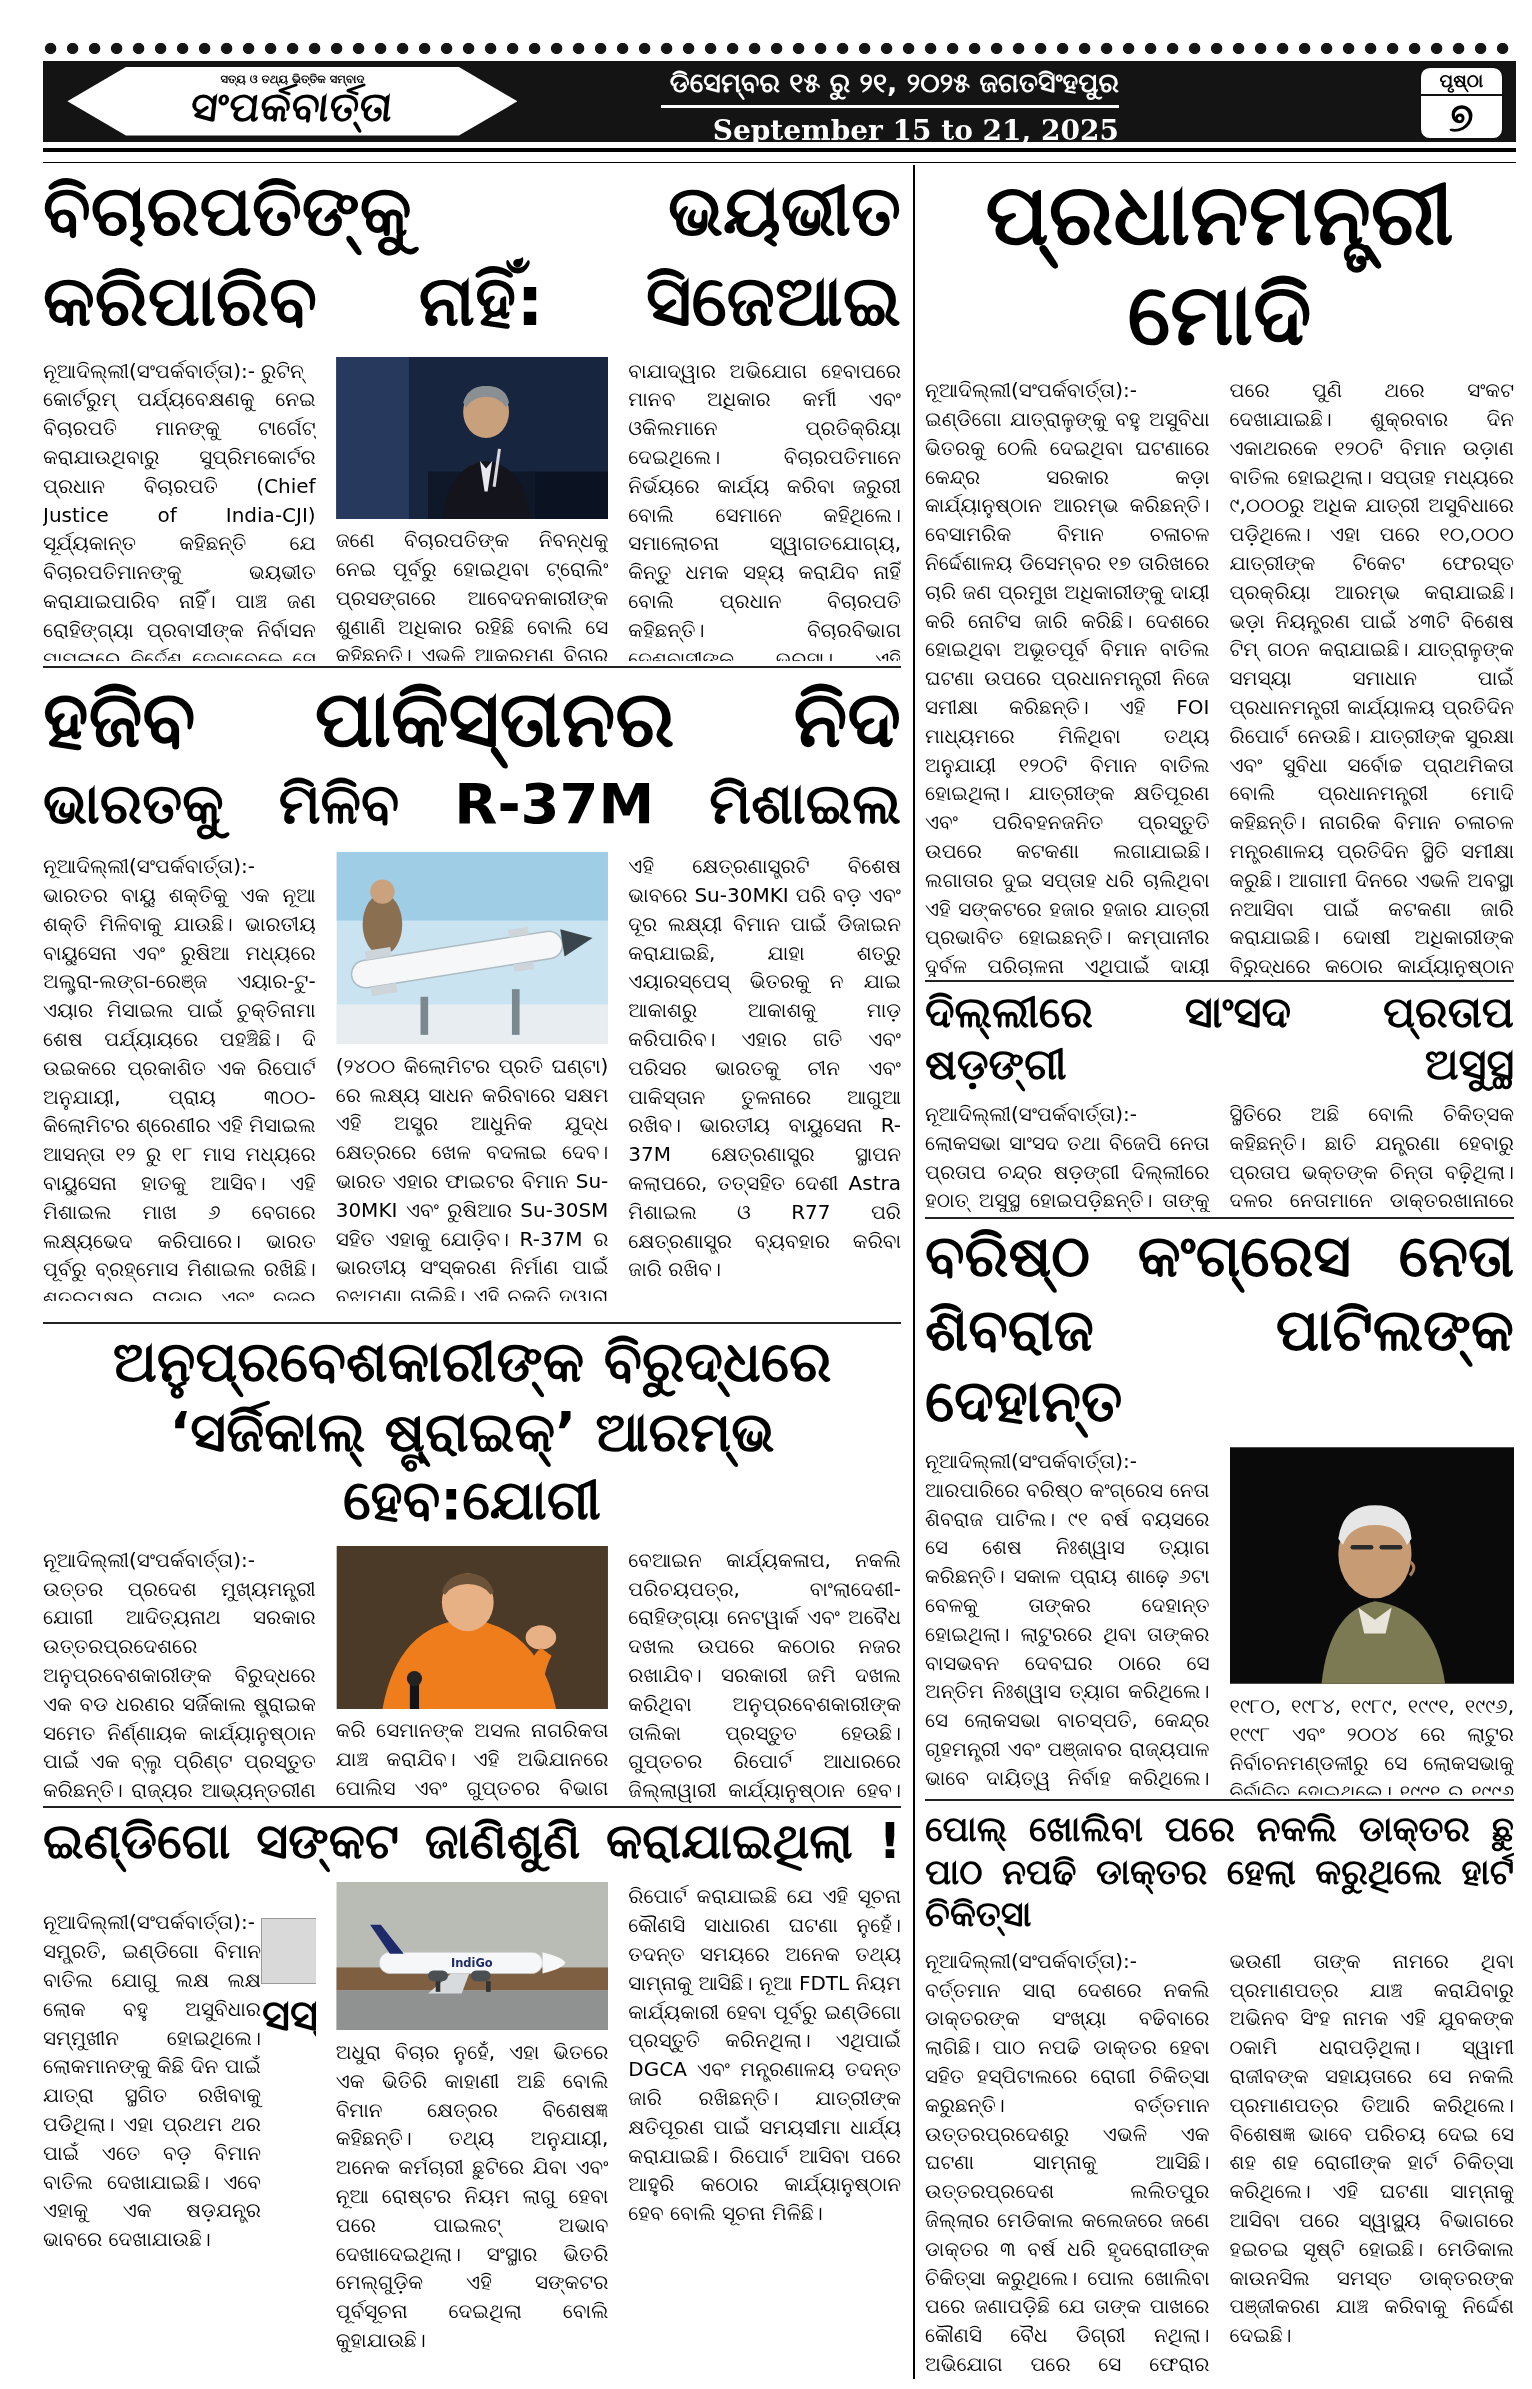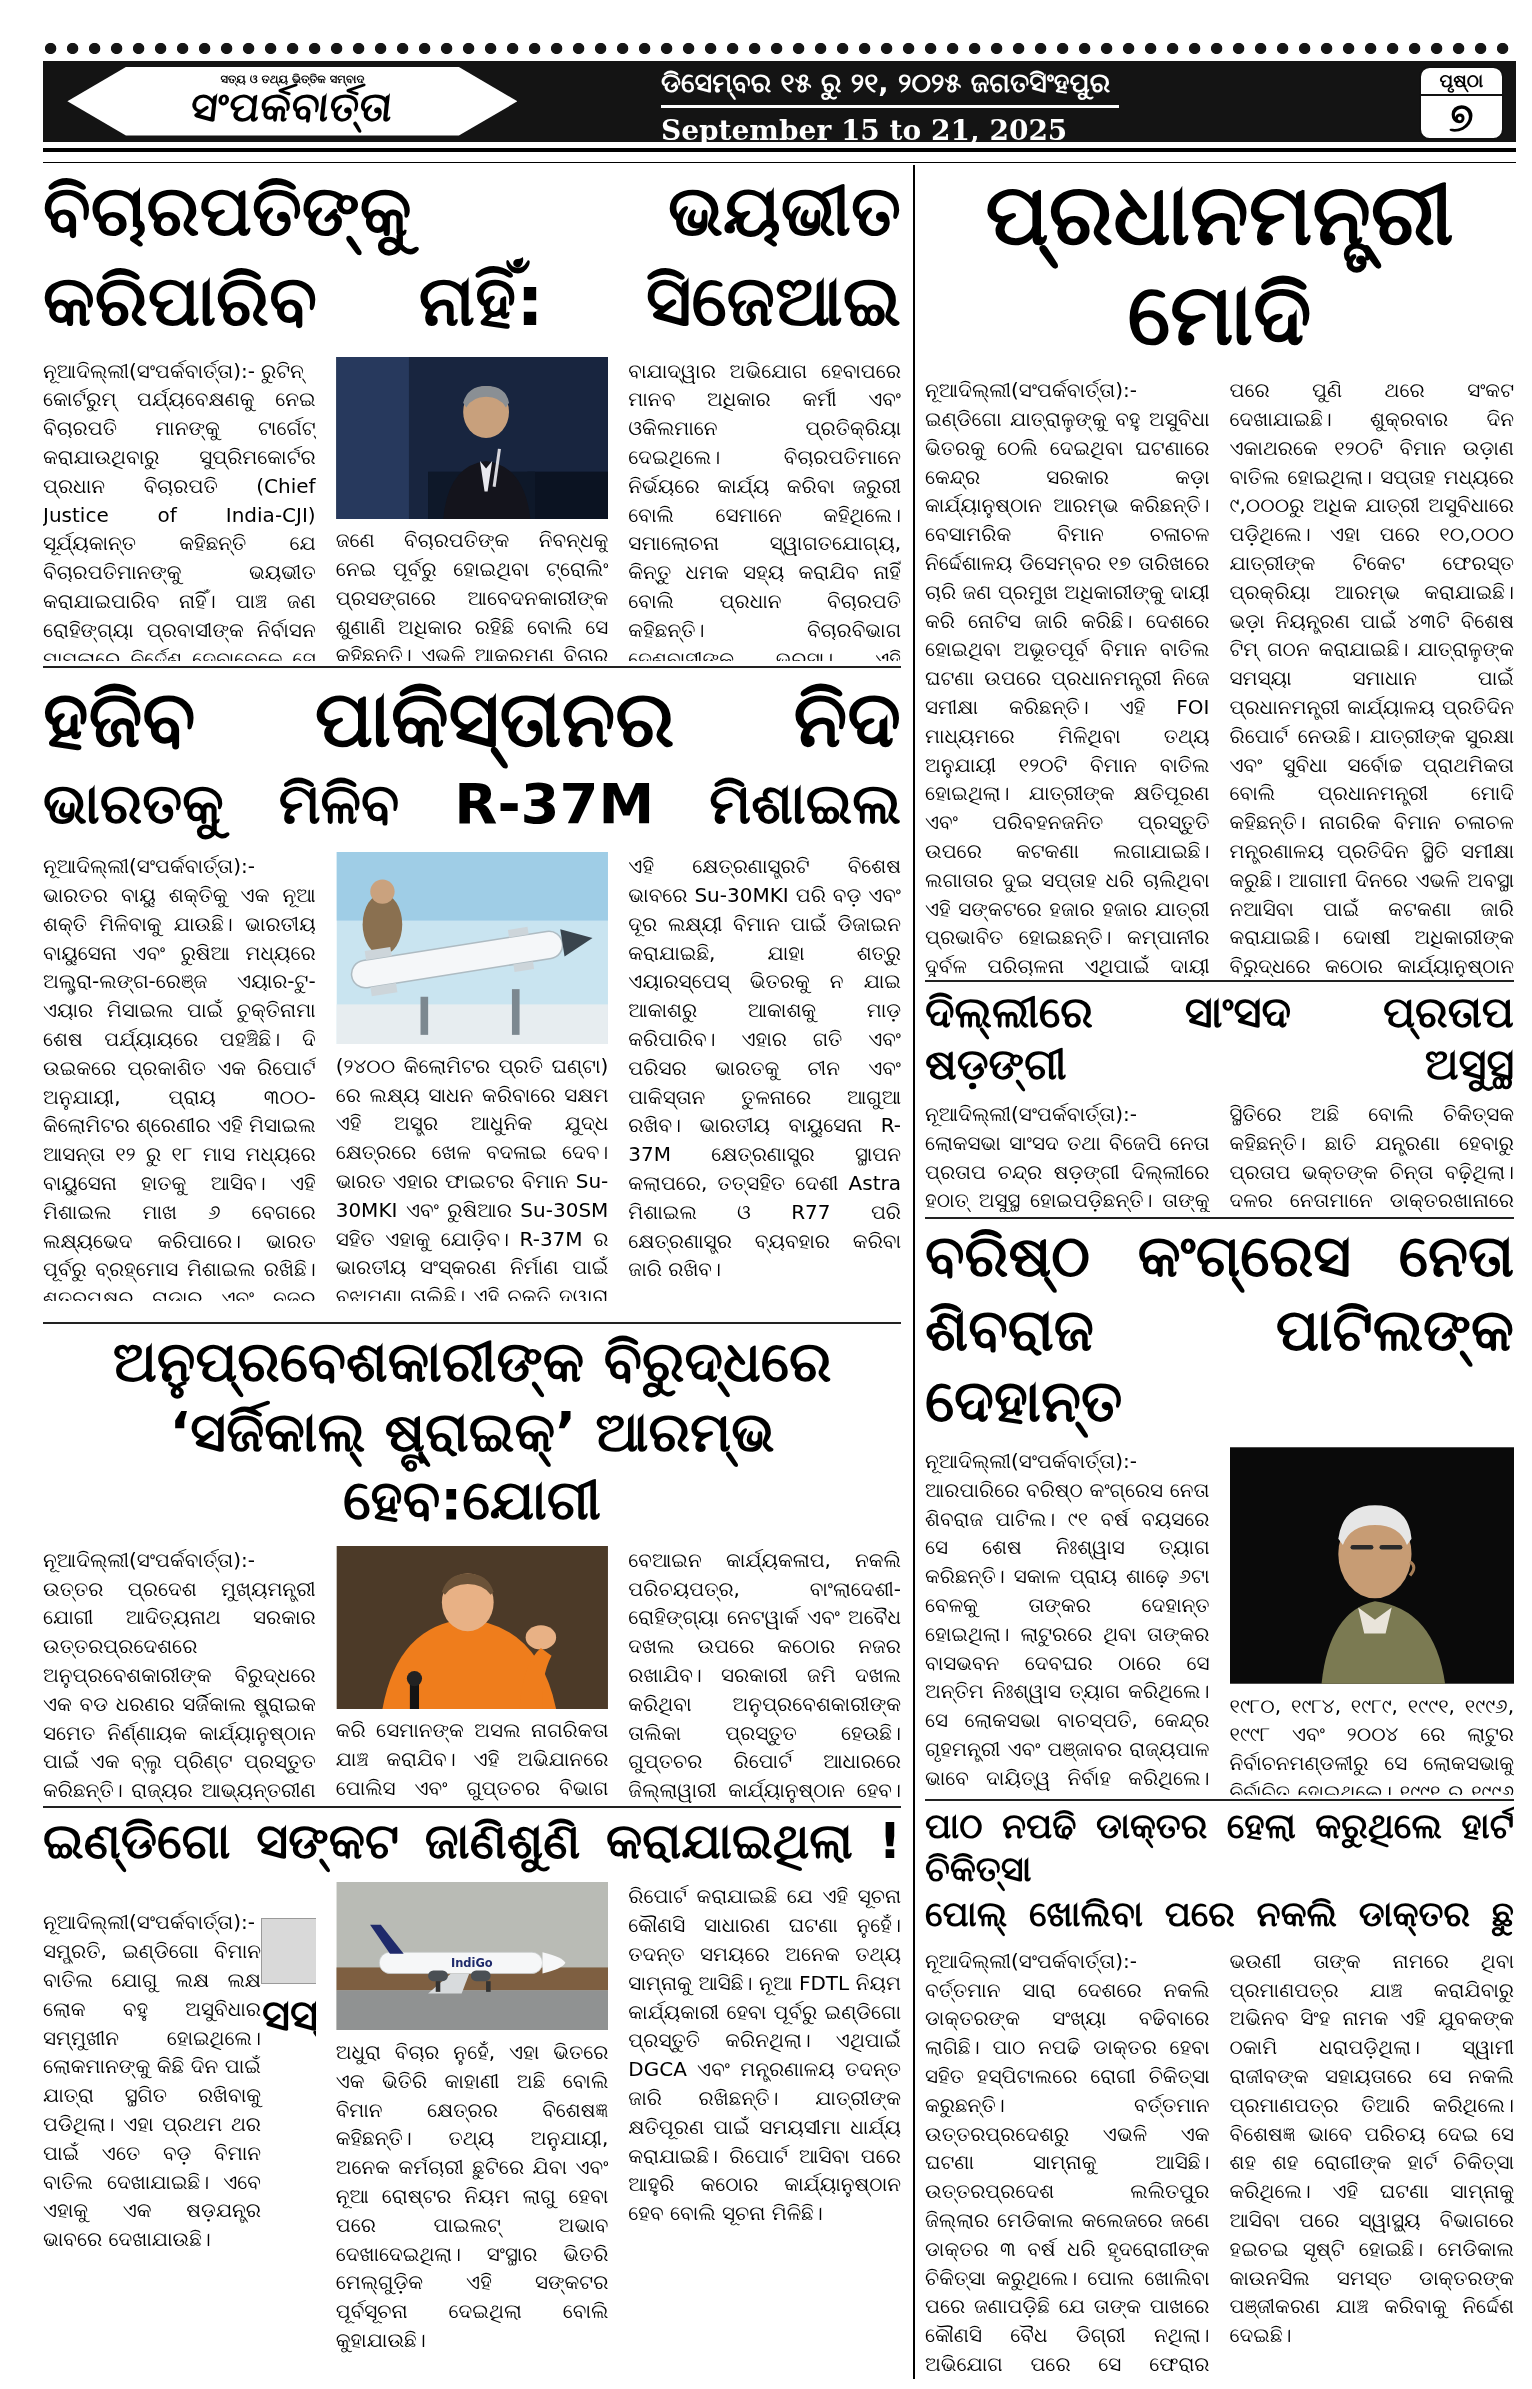--- a/index.html
+++ b/index.html
@@ -9,21 +9,21 @@
   .dots{position:absolute;left:43px;top:41px;width:1473px;height:15.3px;
         background-image:radial-gradient(circle at 7.6px 7.6px,#161616 5.3px,transparent 6.1px);
         background-size:22px 15.3px;background-repeat:repeat-x;}
   
   .mast{position:absolute;left:43px;top:61px;width:1473px;height:81px;background:#141414;}
   .logo{position:absolute;left:24.4px;top:3.8px;width:450px;height:73px;background:#fff;
         clip-path:polygon(0 50%,13% 3%,87% 3%,100% 50%,87% 97%,13% 97%);
         display:flex;flex-direction:column;align-items:center;justify-content:center;}
   .logo-tag{font-size:11.5px;font-weight:700;line-height:1;}
   .logo-ttl{font-size:41px;font-weight:900;line-height:1.05;transform:skewX(-6deg);letter-spacing:0.8px;}
-  .dateblk{position:absolute;left:618px;top:6.1px;width:458px;text-align:left;color:#fff;}
+  .dateblk{position:absolute;left:618px;top:6.1px;width:458px;text-align:right;color:#fff;}
   .date-od{font-size:27px;font-weight:700;padding-bottom:6.1px;border-bottom:3.1px solid #fff;}
   .date-en{font-size:28px;font-weight:700;margin-top:6.1px;
            font-family:"DejaVu Serif","Liberation Serif",serif;}
   .pagebox{position:absolute;right:12.2px;top:5.3px;width:81px;height:70px;background:#fff;
            border-radius:10.7px;border:2.3px solid #111;display:flex;flex-direction:column;}
   .pagebox .pl{flex:0 0 26px;font-size:18.3px;font-weight:700;text-align:center;line-height:26px;
            border-bottom:2.3px solid #111;}
   .pagebox .pn{flex:1;font-size:40px;font-weight:900;text-align:center;line-height:43px;}
   .mastrules{position:absolute;left:43px;top:148px;width:1473px;height:10px;
            border-top:4.6px solid #000;border-bottom:1.5px solid #000;}
@@ -234,22 +234,22 @@
         </svg>
         <p class="bodytxt"><span>ଅଧୁରା ବିଚାର ନୁହେଁ, ଏହା ଭିତରେ ଏକ ଭିତିରି କାହାଣୀ ଅଛି ବୋଲି ବିମାନ କ୍ଷେତ୍ରର ବିଶେଷଜ୍ଞ କହିଛନ୍ତି। ତଥ୍ୟ ଅନୁଯାୟୀ, ଅନେକ କର୍ମଚାରୀ ଛୁଟିରେ ଯିବା ଏବଂ ନୂଆ ରୋଷ୍ଟର ନିୟମ ଲାଗୁ ହେବା ପରେ ପାଇଲଟ୍ ଅଭାବ ଦେଖାଦେଇଥିଲା। ସଂସ୍ଥାର ଭିତରି ମେଲ୍‌ଗୁଡ଼ିକ ଏହି ସଙ୍କଟର ପୂର୍ବସୂଚନା ଦେଇଥିଲା ବୋଲି କୁହାଯାଉଛି।</span></p>
       </div>
       <div class="col">
         <p class="bodytxt"><span>ରିପୋର୍ଟ କରାଯାଇଛି ଯେ ଏହି ସୂଚନା କୌଣସି ସାଧାରଣ ଘଟଣା ନୁହେଁ। ତଦନ୍ତ ସମୟରେ ଅନେକ ତଥ୍ୟ ସାମ୍ନାକୁ ଆସିଛି। ନୂଆ FDTL ନିୟମ କାର୍ଯ୍ୟକାରୀ ହେବା ପୂର୍ବରୁ ଇଣ୍ଡିଗୋ ପ୍ରସ୍ତୁତି କରିନଥିଲା। ଏଥିପାଇଁ DGCA ଏବଂ ମନ୍ତ୍ରଣାଳୟ ତଦନ୍ତ ଜାରି ରଖିଛନ୍ତି। ଯାତ୍ରୀଙ୍କ କ୍ଷତିପୂରଣ ପାଇଁ ସମୟସୀମା ଧାର୍ଯ୍ୟ କରାଯାଇଛି। ରିପୋର୍ଟ ଆସିବା ପରେ ଆହୁରି କଠୋର କାର୍ଯ୍ୟାନୁଷ୍ଠାନ ହେବ ବୋଲି ସୂଚନା ମିଳିଛି।</span></p>
       </div>
     </div>
   </section>
 
   <section class="art" style="left:925px;top:1805px;width:589px;height:577px;">
+    <div class="hl" style="font-size:35px;margin-top:3.1px;">ପୋଲ୍ ଖୋଲିବା ପରେ ନକଲି ଡାକ୍ତର ଛୁ</div>
     <div class="hl" style="font-size:35px;">ପାଠ ନପଢି ଡାକ୍ତର ହେଲା କରୁଥିଲେ ହାର୍ଟ ଚିକିତ୍ସା</div>
-    <div class="hl" style="font-size:35px;margin-top:3.1px;">ପୋଲ୍ ଖୋଲିବା ପରେ ନକଲି ଡାକ୍ତର ଛୁ</div>
     <div class="cols" style="margin-top:10.7px;height:473px;">
       <div class="col">
         <p class="bodytxt"><span class="byline">ନୂଆଦିଲ୍ଲୀ(ସଂପର୍କବାର୍ତ୍ତା):-</span><span>ବର୍ତ୍ତମାନ ସାରା ଦେଶରେ ନକଲି ଡାକ୍ତରଙ୍କ ସଂଖ୍ୟା ବଢିବାରେ ଲାଗିଛି। ପାଠ ନପଢି ଡାକ୍ତର ହେବା ସହିତ ହସ୍ପିଟାଲରେ ରୋଗୀ ଚିକିତ୍ସା କରୁଛନ୍ତି। ବର୍ତ୍ତମାନ ଉତ୍ତରପ୍ରଦେଶରୁ ଏଭଳି ଏକ ଘଟଣା ସାମ୍ନାକୁ ଆସିଛି। ଉତ୍ତରପ୍ରଦେଶ ଲଲିତପୁର ଜିଲ୍ଲାର ମେଡିକାଲ କଲେଜରେ ଜଣେ ଡାକ୍ତର ୩ ବର୍ଷ ଧରି ହୃଦରୋଗୀଙ୍କ ଚିକିତ୍ସା କରୁଥିଲେ। ପୋଲ ଖୋଲିବା ପରେ ଜଣାପଡ଼ିଛି ଯେ ତାଙ୍କ ପାଖରେ କୌଣସି ବୈଧ ଡିଗ୍ରୀ ନଥିଲା। ଅଭିଯୋଗ ପରେ ସେ ଫେରାର ହୋଇଯାଇଛନ୍ତି। ପୋଲିସ ତାଙ୍କୁ ଖୋଜୁଛି।</span></p>
       </div>
       <div class="col">
         <p class="bodytxt"><span>ଭଉଣୀ ତାଙ୍କ ନାମରେ ଥିବା ପ୍ରମାଣପତ୍ର ଯାଞ୍ଚ କରାଯିବାରୁ ଅଭିନବ ସିଂହ ନାମକ ଏହି ଯୁବକଙ୍କ ଠକାମି ଧରାପଡ଼ିଥିଲା। ସ୍ୱାମୀ ରାଜୀବଙ୍କ ସହାୟତାରେ ସେ ନକଲି ପ୍ରମାଣପତ୍ର ତିଆରି କରିଥିଲେ। ବିଶେଷଜ୍ଞ ଭାବେ ପରିଚୟ ଦେଇ ସେ ଶହ ଶହ ରୋଗୀଙ୍କ ହାର୍ଟ ଚିକିତ୍ସା କରିଥିଲେ। ଏହି ଘଟଣା ସାମ୍ନାକୁ ଆସିବା ପରେ ସ୍ୱାସ୍ଥ୍ୟ ବିଭାଗରେ ହଇଚଇ ସୃଷ୍ଟି ହୋଇଛି। ମେଡିକାଲ କାଉନସିଲ ସମସ୍ତ ଡାକ୍ତରଙ୍କ ପଞ୍ଜୀକରଣ ଯାଞ୍ଚ କରିବାକୁ ନିର୍ଦ୍ଦେଶ ଦେଇଛି।</span></p>
       </div>
     </div>
   </section>
 

